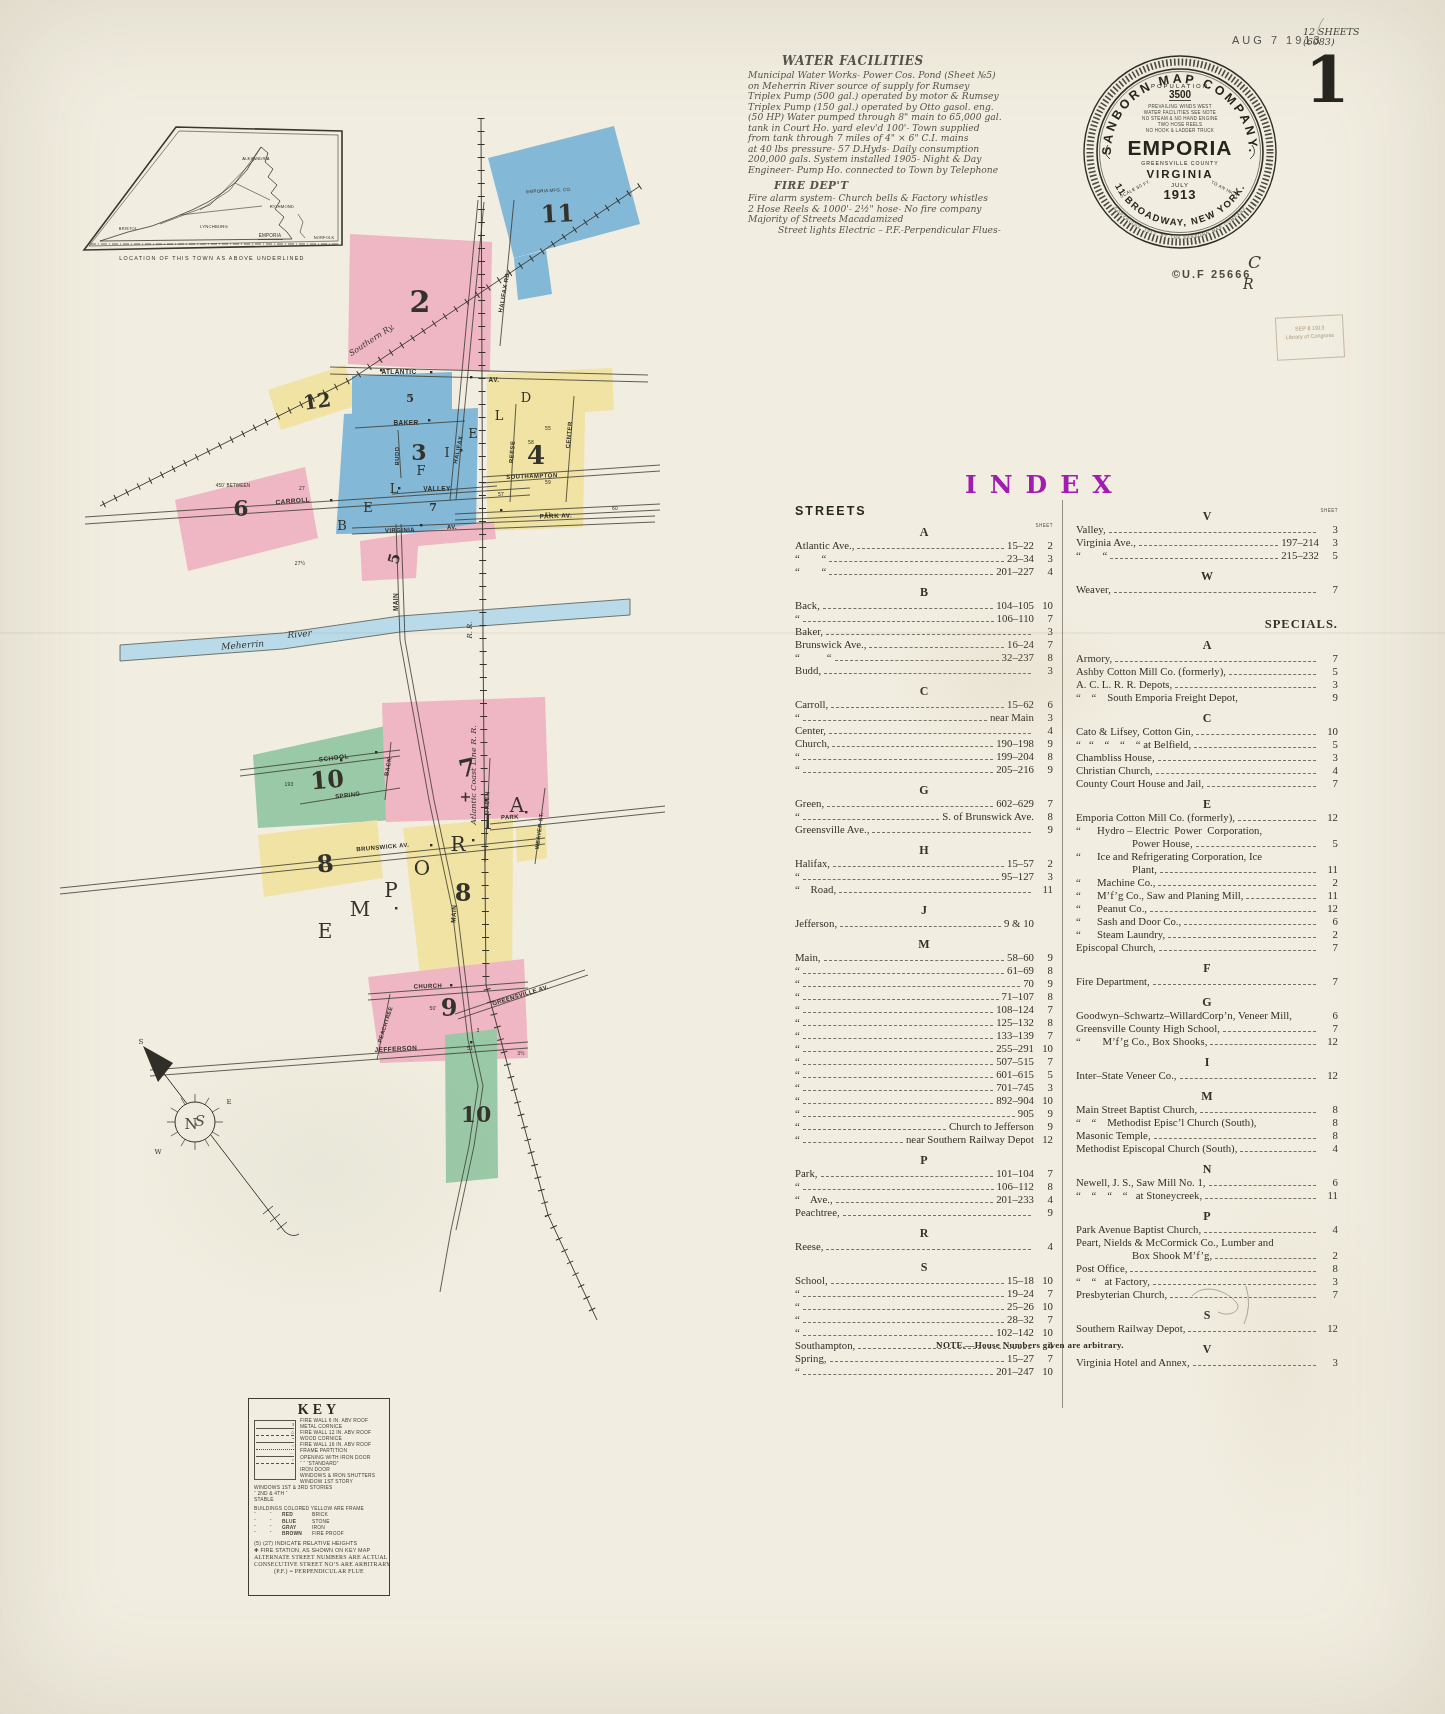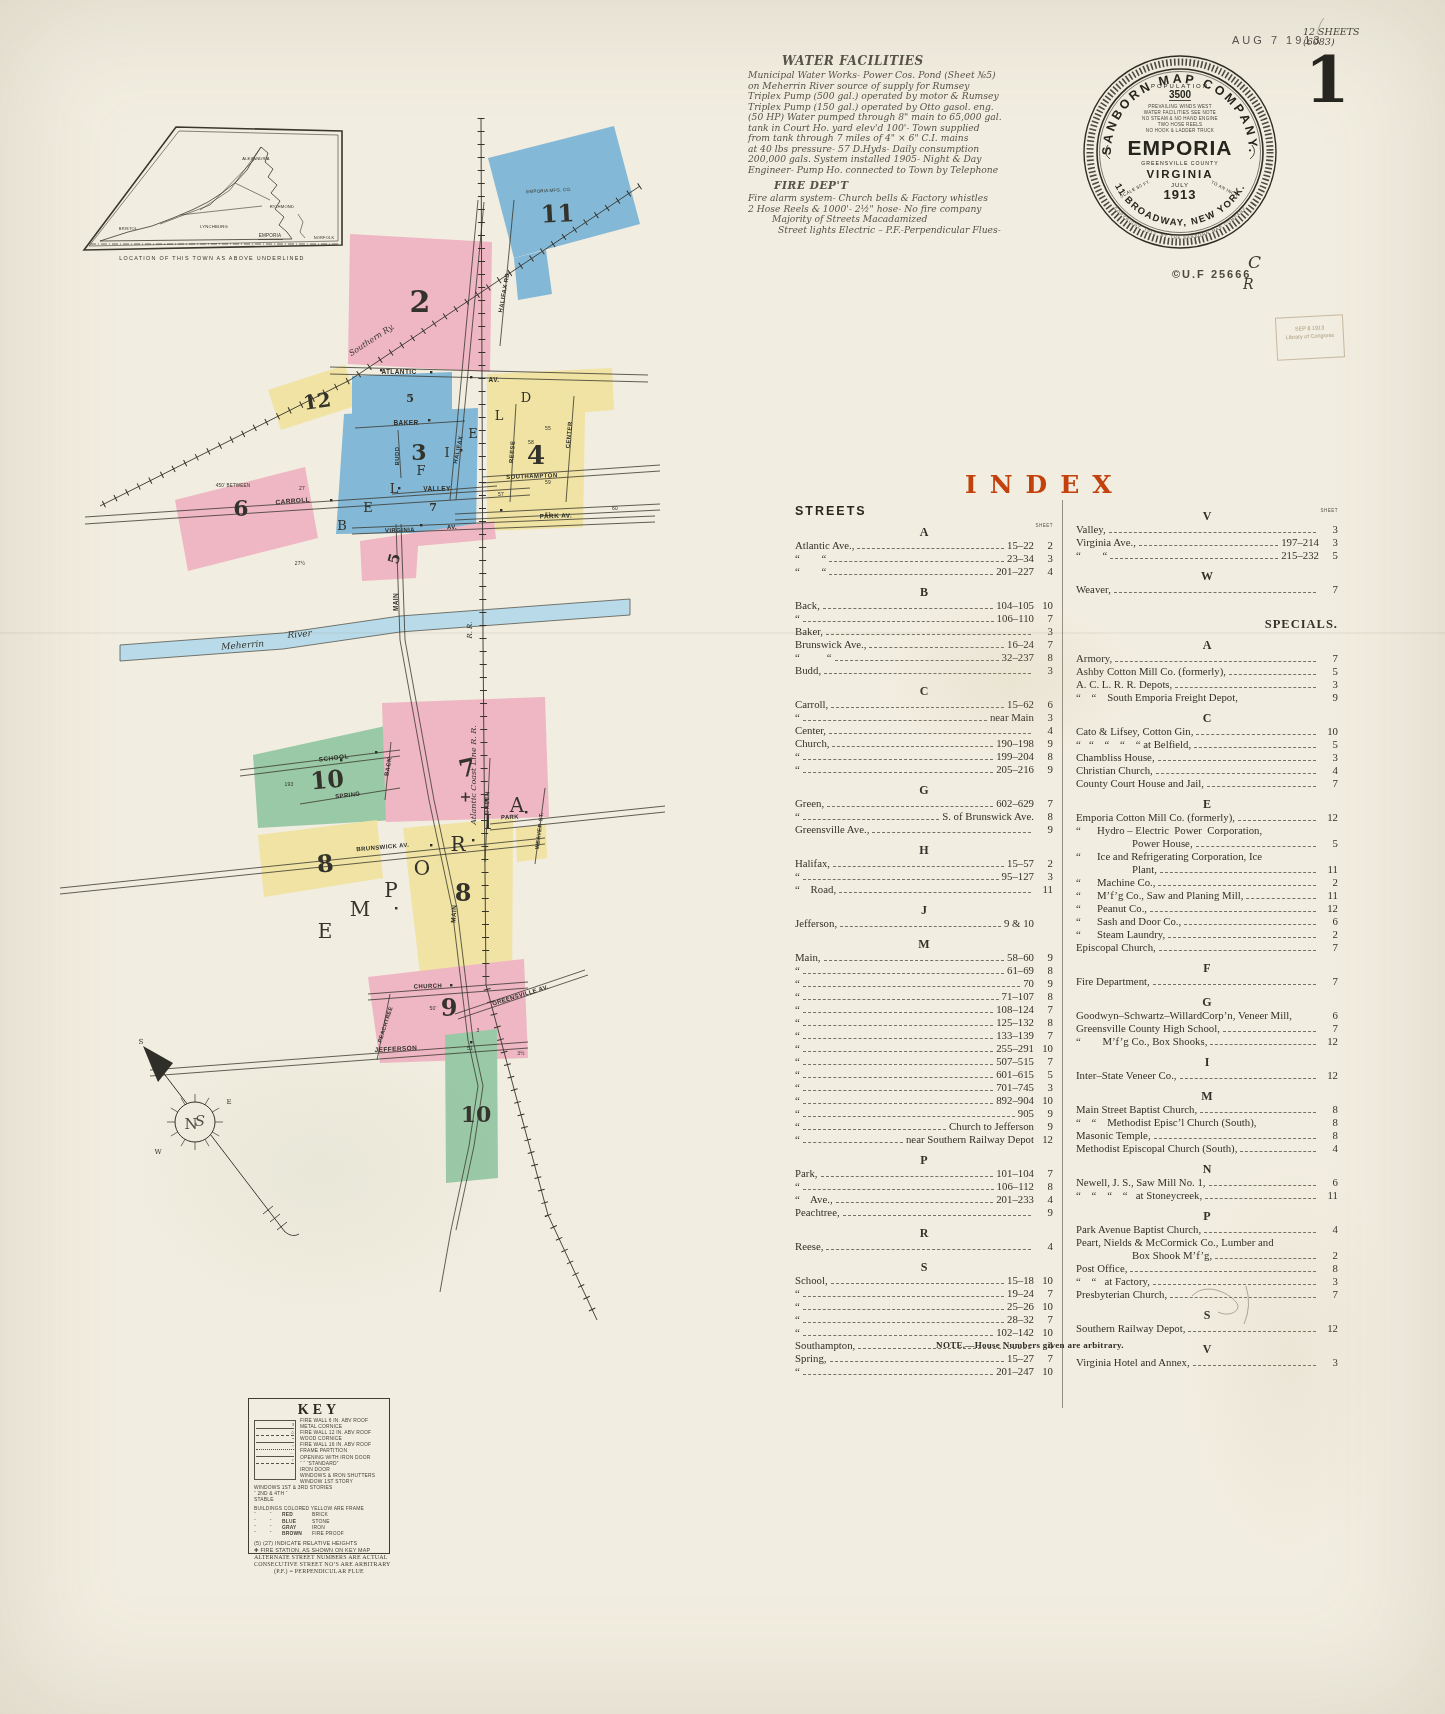--- a/index.html
+++ b/index.html
@@ -40,25 +40,25 @@
   .s-cnty{font-family:"Liberation Sans",sans-serif;font-size:5.2px;letter-spacing:1px;}
   .s-state{font-family:"Liberation Sans",sans-serif;font-weight:bold;font-size:11.5px;letter-spacing:2px;}
   .s-july{font-family:"Liberation Sans",sans-serif;font-size:6px;letter-spacing:1px;}
   .s-year{font-family:"Liberation Sans",sans-serif;font-weight:bold;font-size:13px;letter-spacing:1px;}
   .s-scale{font-family:"Liberation Sans",sans-serif;font-size:4.4px;letter-spacing:.5px;}
   
   .wnotes{left:748px;top:54px;width:252px;font-family:"DejaVu Serif",serif;font-style:italic;color:#565349;}
   .wtitle{font-size:12px;font-weight:bold;margin-left:34px;letter-spacing:.6px;margin-bottom:2px;}
   .nline{font-size:9.2px;line-height:10.5px;white-space:nowrap;}
   .ftitle{font-size:10.5px;font-weight:bold;margin:4px 0 2px 26px;letter-spacing:.6px;}
-  #fire-lines .nline:nth-child(3){margin-left:24px;}
+  #fire-lines .nline:nth-child(3){}
   #fire-lines .nline:nth-child(4){margin-left:30px;}
   
   .idx-title{left:965px;top:470px;font-family:"DejaVu Serif",serif;font-weight:bold;font-size:25px;
-             letter-spacing:13px;color:#c2410c;}
+             letter-spacing:13px;color:#a21caf;}
   .idx-col{position:absolute;font-size:10.8px;line-height:13px;color:#33322a;}
   .col-left{left:795px;top:505px;width:258px;}
   .col-right{left:1076px;top:502px;width:262px;}
   .streets-hdr{font-family:"Liberation Sans",sans-serif;font-weight:bold;
                font-size:12.5px;letter-spacing:2px;color:#29281f;}
   .specials-hdr{text-align:right;font-family:"Liberation Serif",serif;font-weight:bold;
                 font-size:12.5px;letter-spacing:1px;margin-top:22px;margin-bottom:2px;}
   .sheet-lbl{position:absolute;right:0;font-family:"Liberation Sans",sans-serif;font-size:4.5px;
              letter-spacing:.5px;color:#55544a;}
   .grp{margin-top:8px;}
@@ -67,21 +67,21 @@
   .row .n{white-space:pre;}
   .row .lead{flex:1 1 auto;border-bottom:1px dashed #757462;margin:0 3px 2px 3px;min-width:3px;}
   .row.nd .lead{border-bottom:none;}
   .row .r{white-space:pre;}
   .row .s{width:19px;text-align:right;flex:none;}
   .row.ind{padding-left:56px;}
   .idx-divider{left:1062px;top:500px;width:1px;height:908px;background:rgba(70,68,55,.55);}
   .idx-note{left:860px;top:1340px;width:340px;text-align:center;font-size:9px;font-weight:bold;
             letter-spacing:.3px;color:#2e2d25;}
   
-  .key{left:248px;top:1398px;width:142px;height:156px;border:1.5px solid #403e33;padding:3px 5px;
+  .key{left:248px;top:1398px;width:142px;height:198px;border:1.5px solid #403e33;padding:3px 5px;
        font-family:"Liberation Sans",sans-serif;color:#45433a;box-sizing:border-box;}
   .key-title{text-align:center;font-family:"Liberation Serif",serif;font-weight:bold;font-size:14px;
              letter-spacing:4px;color:#2c2b23;}
   .key-symbols{float:left;width:38px;height:56px;border:1px solid #55534a;margin:2px 4px 2px 0;
                padding:1px;font-size:4px;overflow:hidden;}
   .ksym{border-bottom:1px solid #55534a;height:6px;text-align:right;}
   .ksym.d2{border-bottom:1px dashed #55534a;}
   .ksym.d3{border-bottom:1px dotted #55534a;}
   .kline{font-size:4.9px;line-height:6.1px;letter-spacing:.2px;white-space:nowrap;}
   #key-colors{clear:both;margin-top:3px;}

